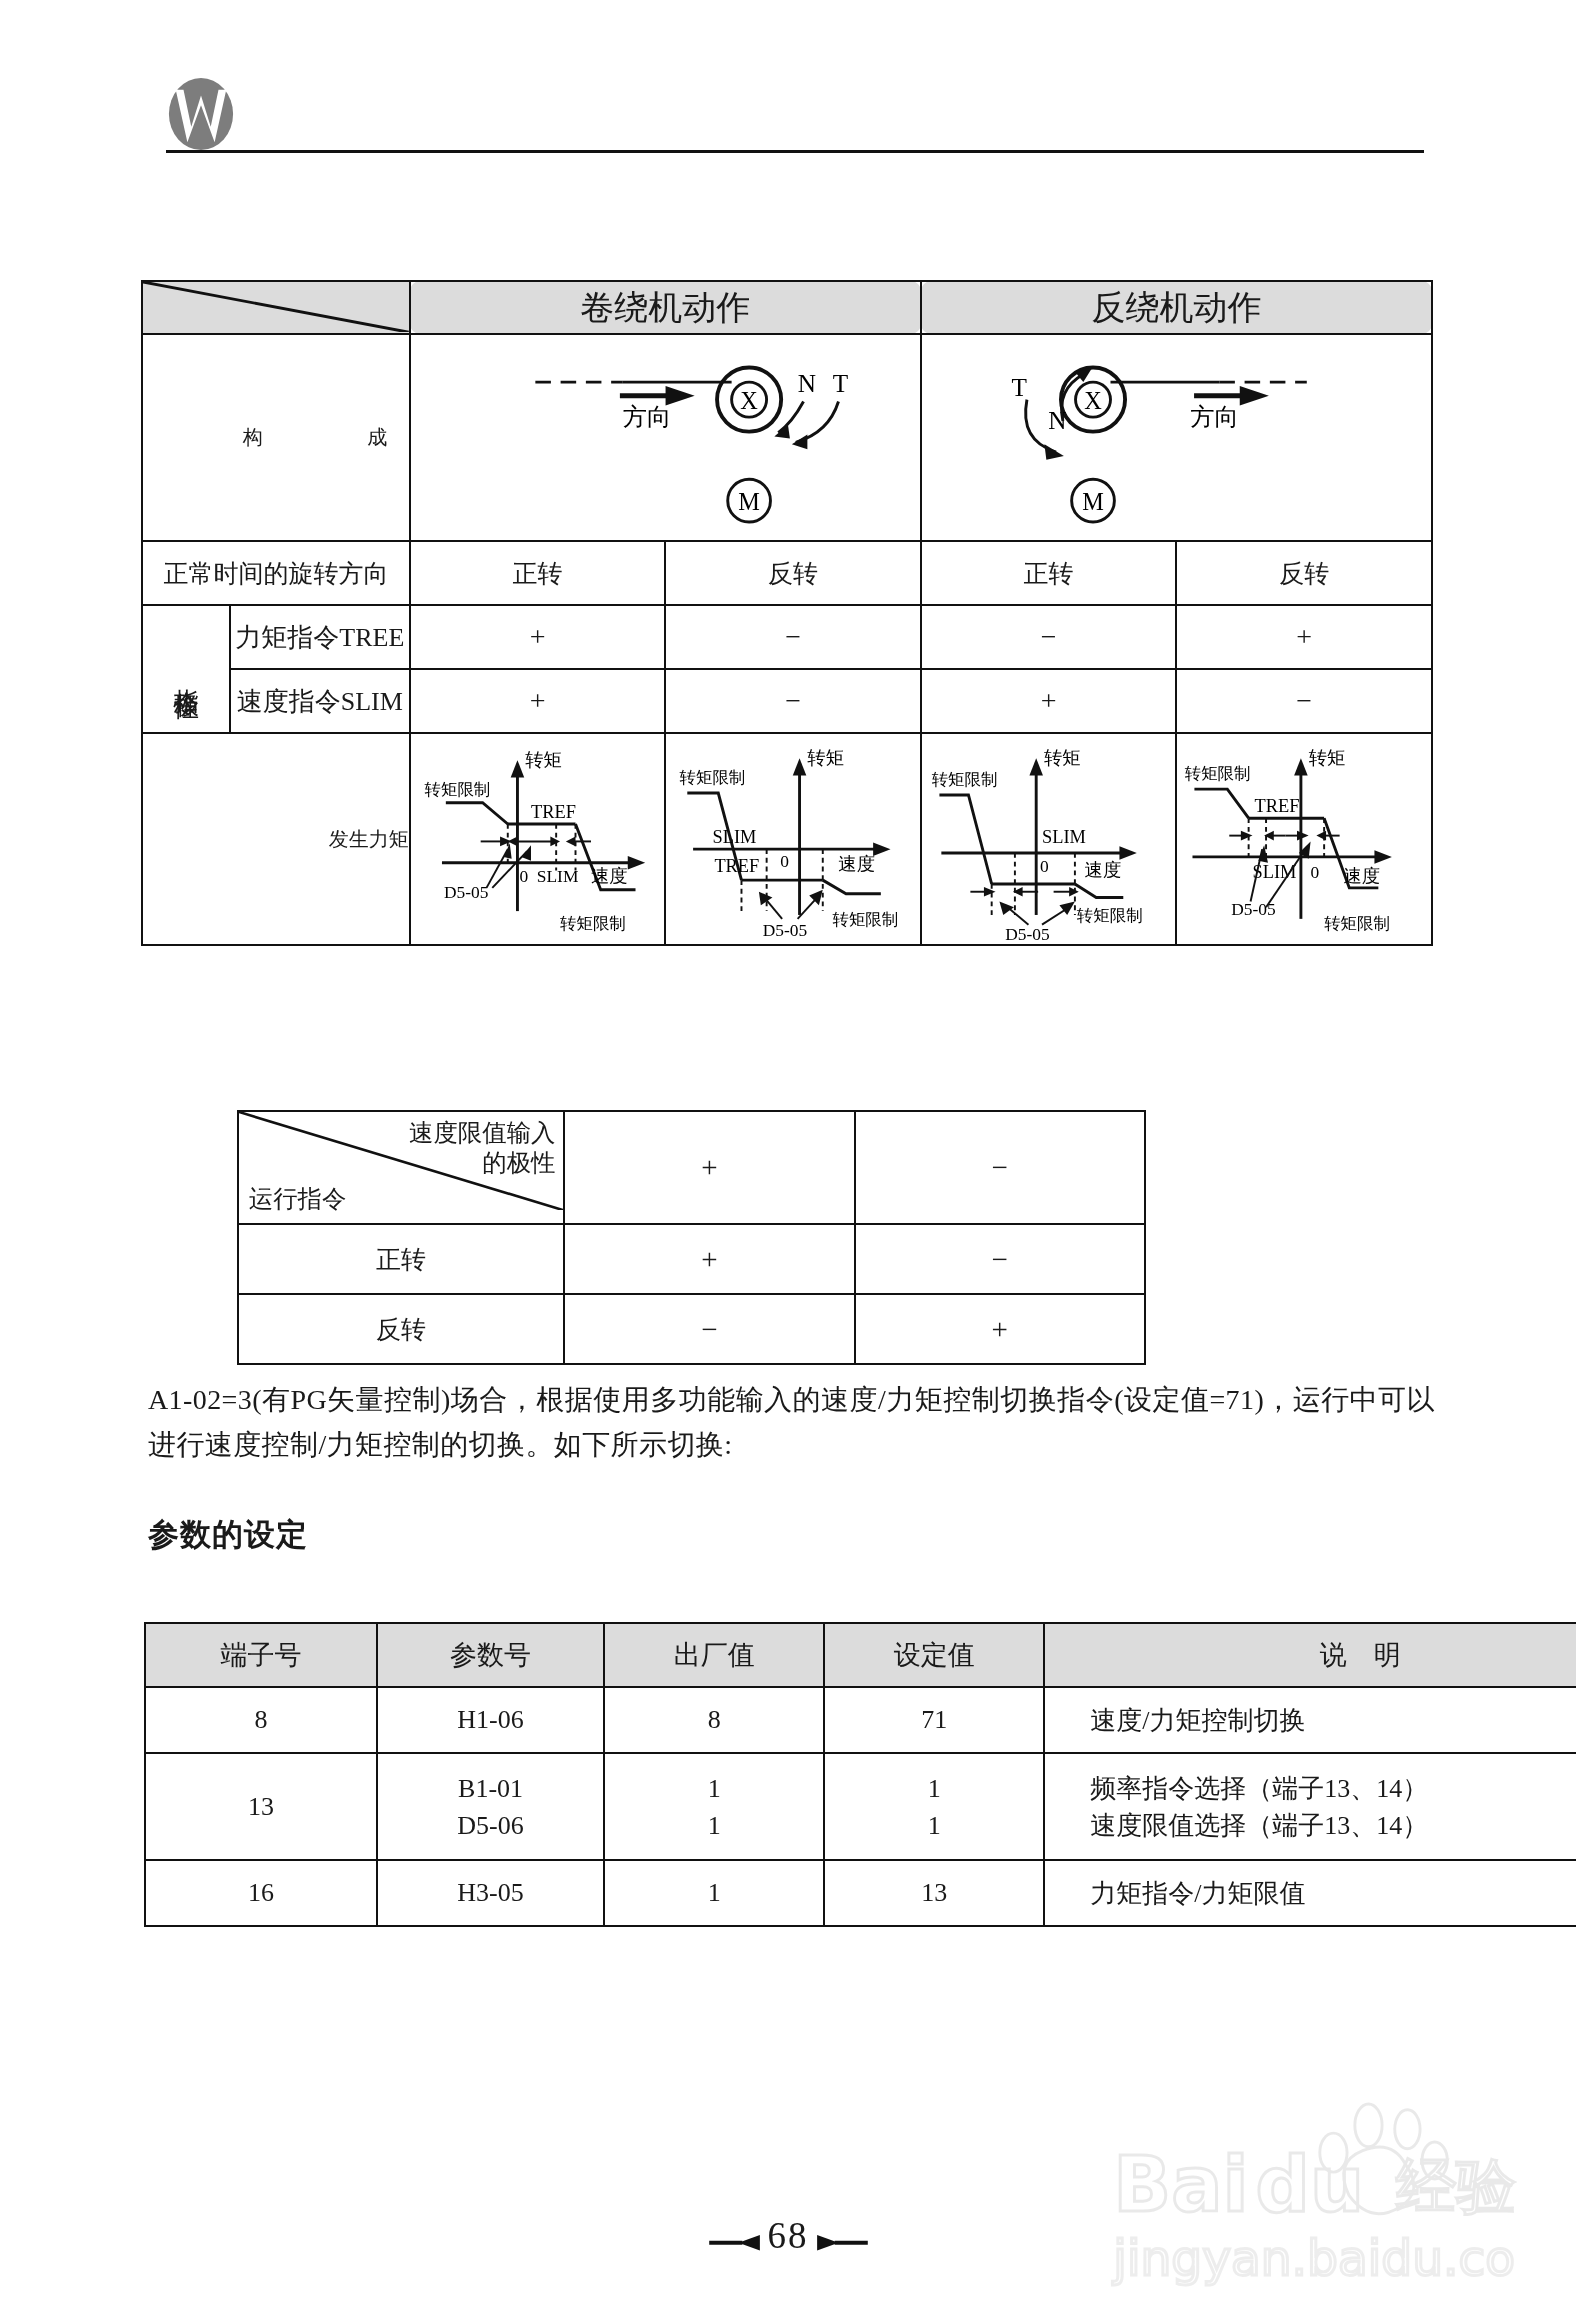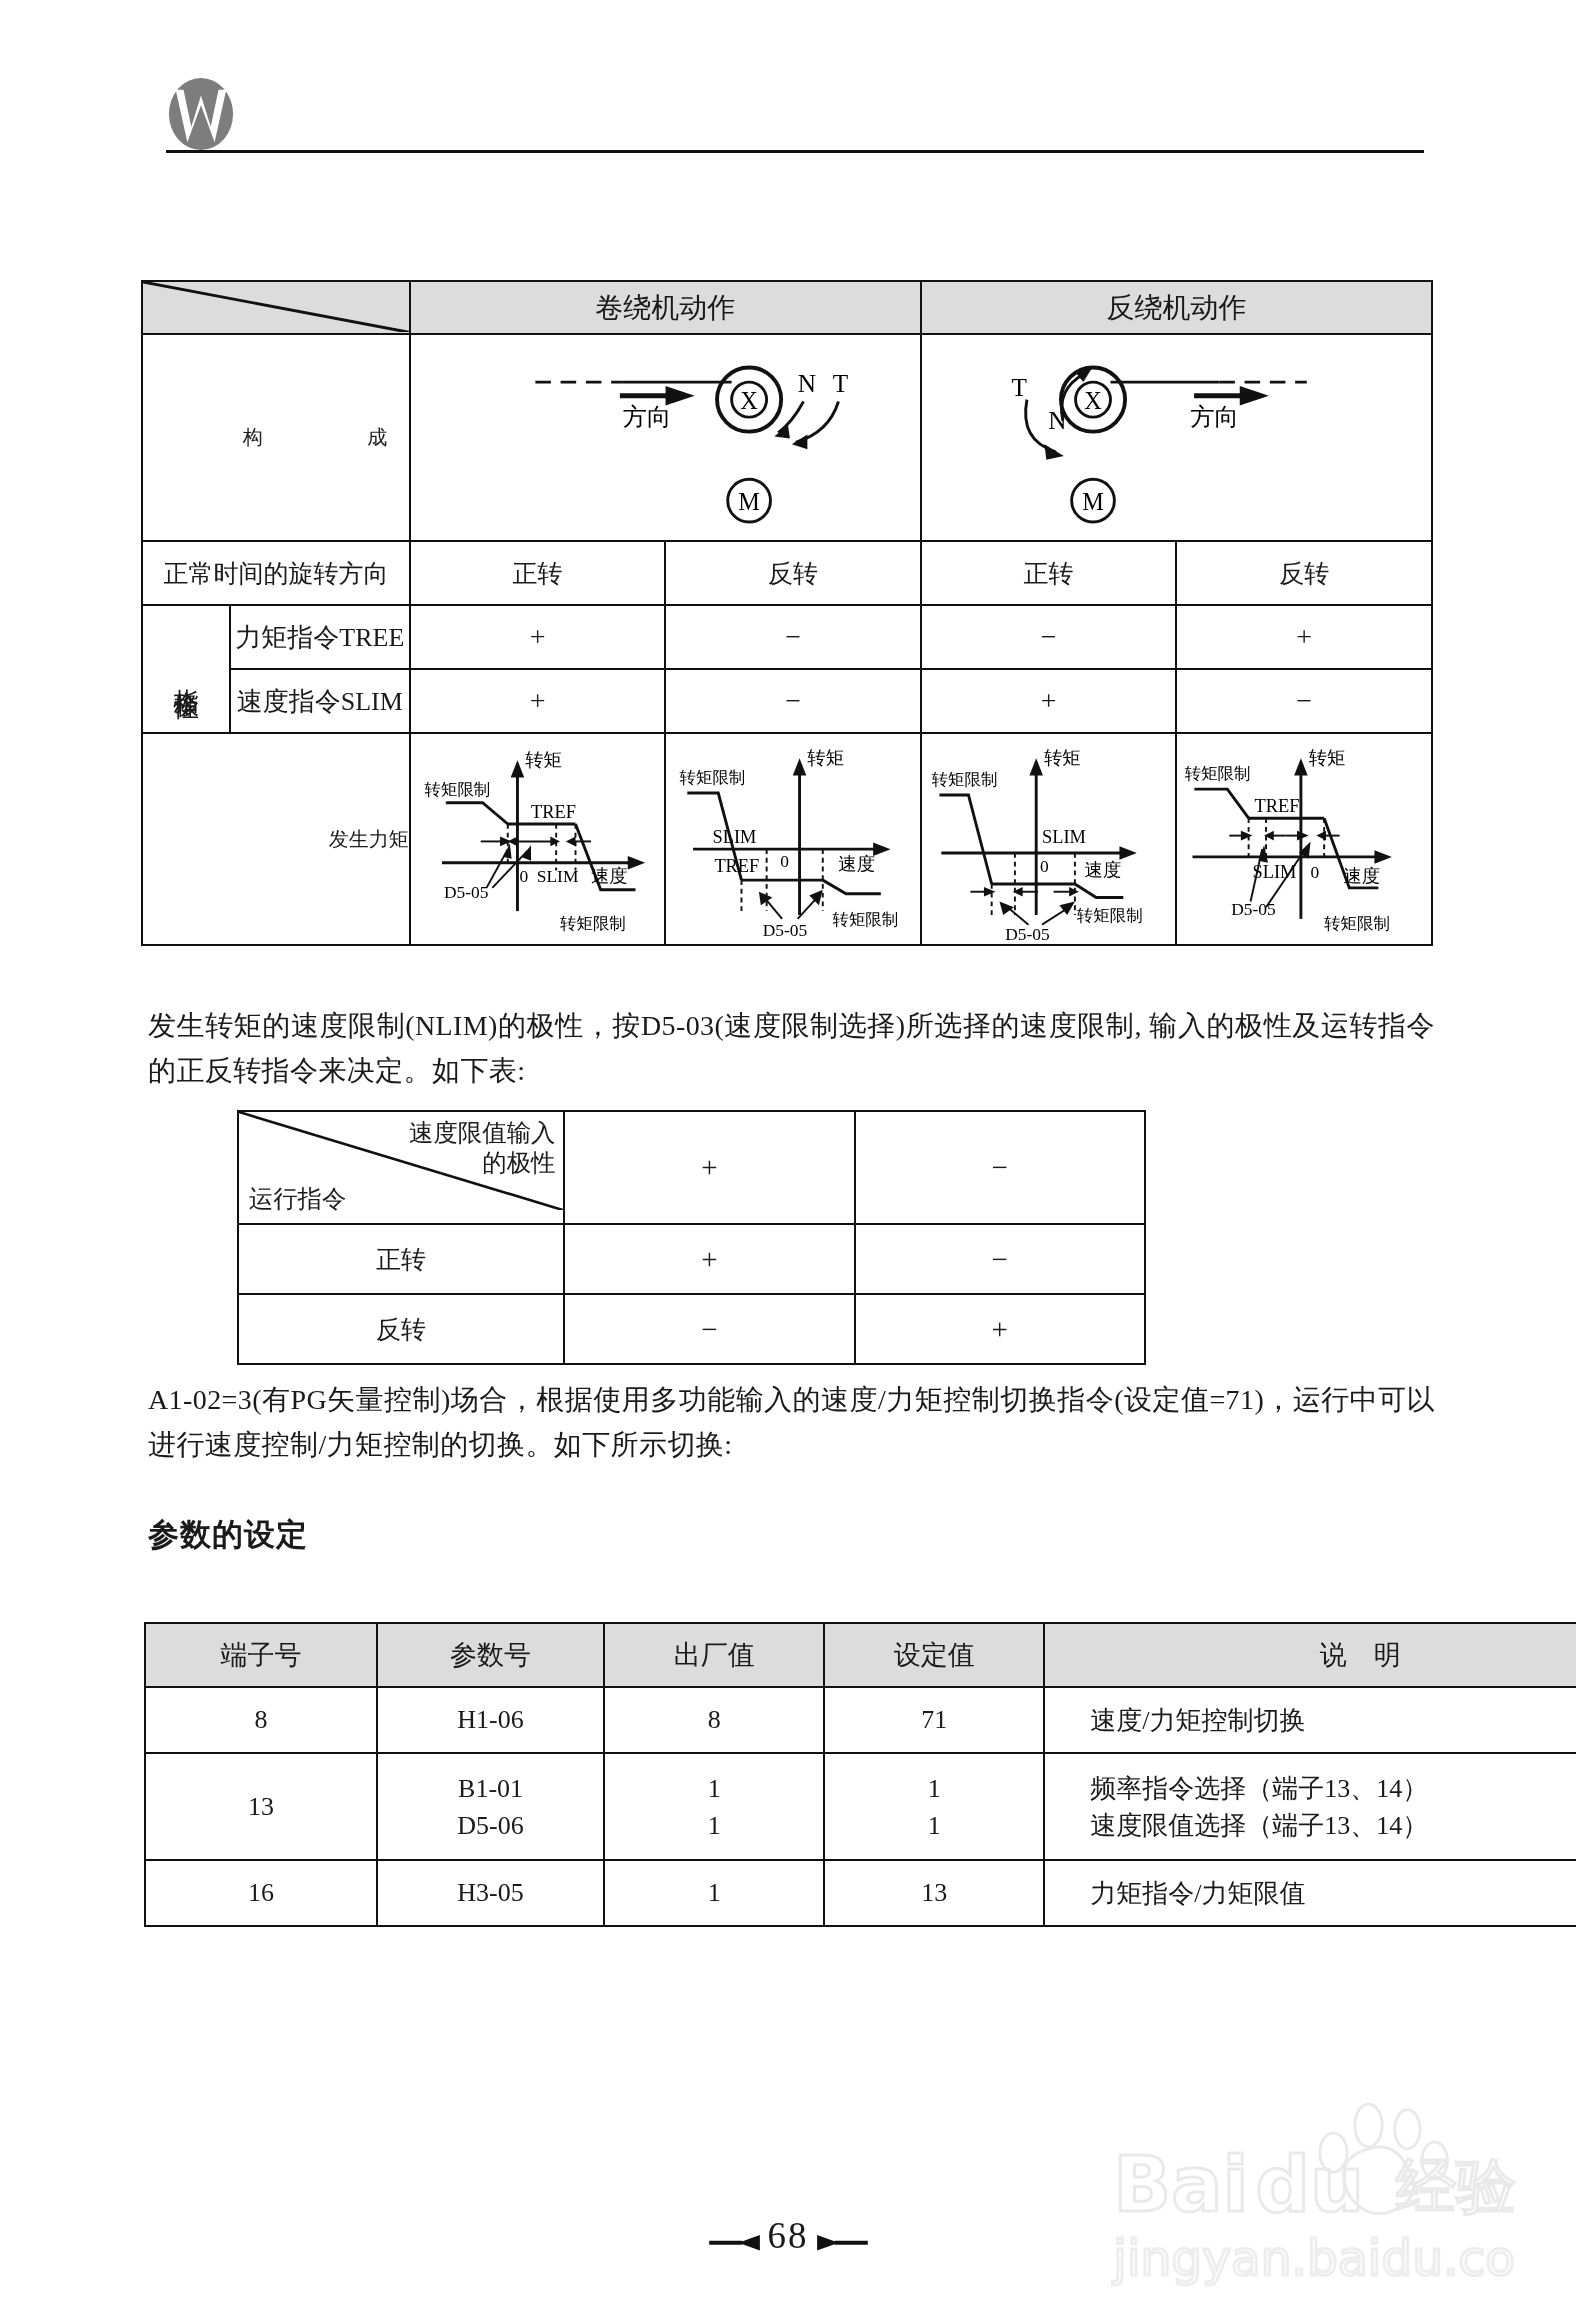--- a/index.html
+++ b/index.html
@@ -27,21 +27,21 @@
     border:2px solid #111;
     text-align:center;vertical-align:middle;
     font-size:25px;
   }
   .gray{background:#dcdcdc;}
   .diagcell{position:relative;padding:0;}
   .diag{position:absolute;inset:0;}
 
   
   .t1{left:141px;top:280px;width:1292px;}
-  .t1 .h{height:49px;font-size:28px;}
+  .t1 .h{height:49px;font-size:34px;border-radius:10px;}
   .t1 .drow{height:205px;padding:0;}
   .t1 .rowlabel{font-size:20px;text-align:right;}
   .t1 .polar{font-size:26px;}
   .t1 .sign{font-size:28px;}
   .t1 .gcell{height:210px;padding:0;}
   .vlabel{
     writing-mode:vertical-rl;text-orientation:upright;
     letter-spacing:2px;line-height:1.05;font-size:25px;
     display:inline-block;
   }
@@ -321,21 +321,20 @@
             <path d="M92 178 L134 116" fill="none" stroke="#111" stroke-width="2"></path>
             <path d="M126 122 L138 110 L136 128 Z" fill="#111"></path>
             <text x="172" y="152" font-size="19">速度</text>
             <text x="152" y="200" font-size="17">转矩限制</text>
           </svg>
         </td>
       </tr>
     </tbody>
   </table>
 
-  <div class="para p1">发生转矩的速度限制(NLIM)的极性，按D5-03(速度限制选择)所选择的速度限制, 输入的极性及运转指令的正反转指令来决定。如下表:</div>
 
   <table class="t2">
     <colgroup>
         <col style="width:361px">
         <col style="width:322px">
         <col style="width:322px">
       </colgroup>
     <tbody>
       <tr>
         <td class="hdrcell diagcell">

